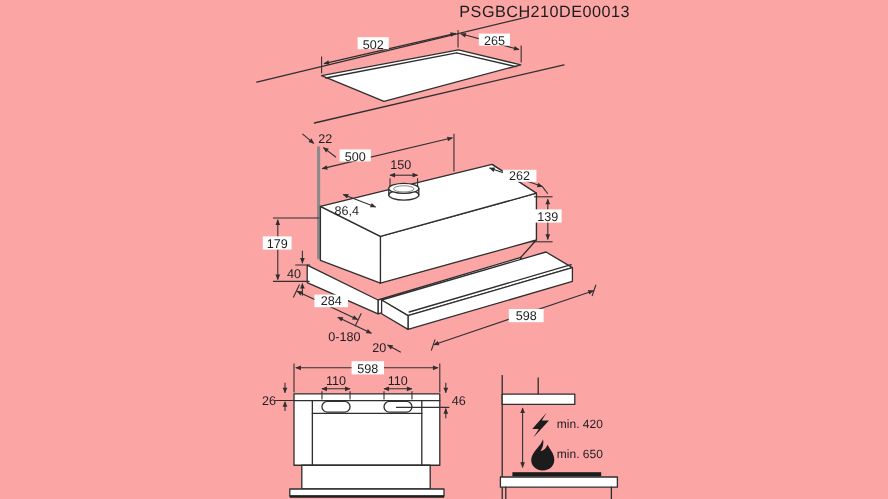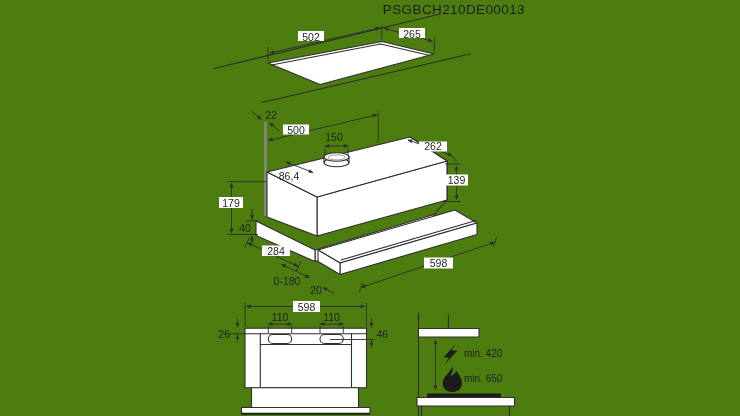--- a/index.html
+++ b/index.html
@@ -1,16 +1,16 @@
 <!DOCTYPE html>
 <html><head>
 <meta charset="utf-8">
 <style>
   html,body{margin:0;padding:0;background:#ffffff;}
-  .stage{position:relative;width:740px;height:416px;background:#4d7c0f;overflow:hidden;
+  .stage{position:relative;width:740px;height:416px;background:#fca5a5;overflow:hidden;
          font-family:"Liberation Sans", sans-serif;}
   svg{display:block}
   .dim-text{font-family:"Liberation Sans",sans-serif;font-size:10.5px;fill:#1f1f1f;}
   .min-text{font-family:"Liberation Sans",sans-serif;font-size:10px;fill:#1f1f1f;}
   .code-text{font-family:"Liberation Sans",sans-serif;font-size:13.5px;fill:#1c1c1c;letter-spacing:.4px;}
   .ln{stroke:#2f2f2f;stroke-width:1.1;fill:none;stroke-linecap:round;stroke-linejoin:round;}
   .face{stroke:#2f2f2f;stroke-width:1.1;fill:#ffffff;stroke-linejoin:round;}
   .dim{stroke:#2f2f2f;stroke-width:0.9;fill:none;stroke-linecap:butt;}
   .thin{stroke:#6b6b6b;stroke-width:0.7;fill:none;}
   .bg{fill:#ffffff;}

